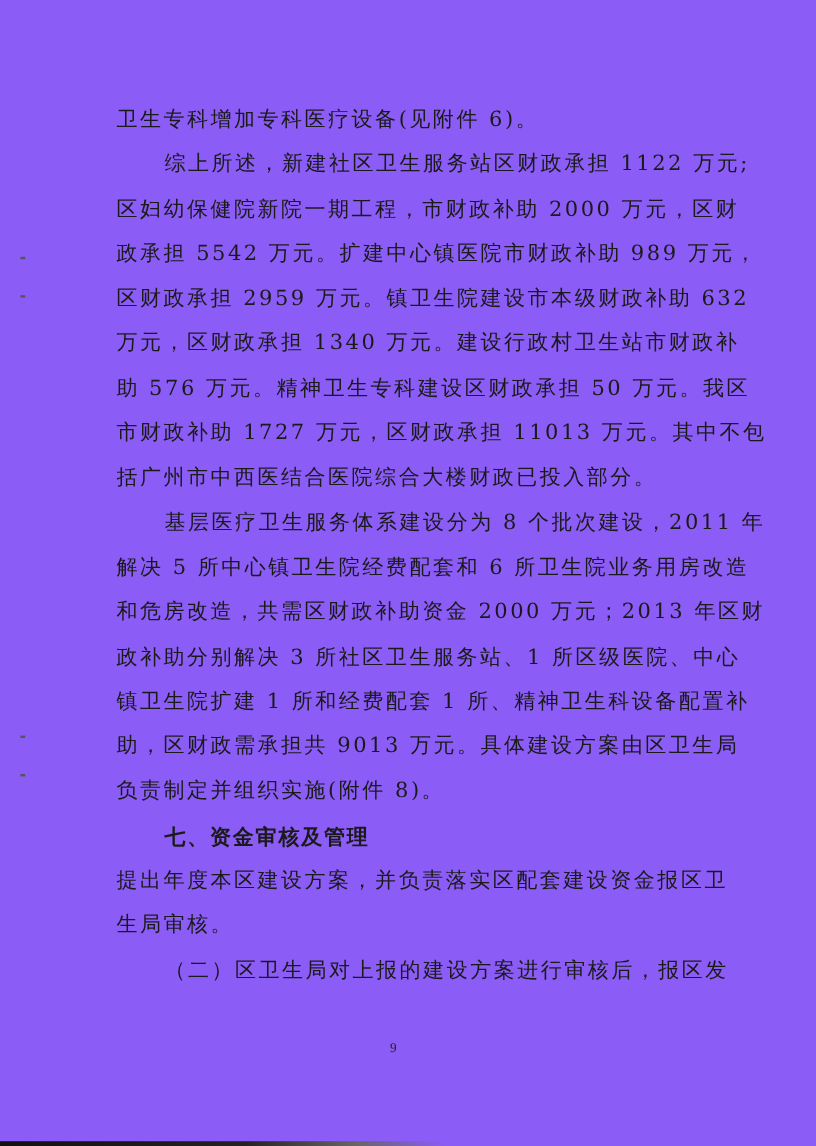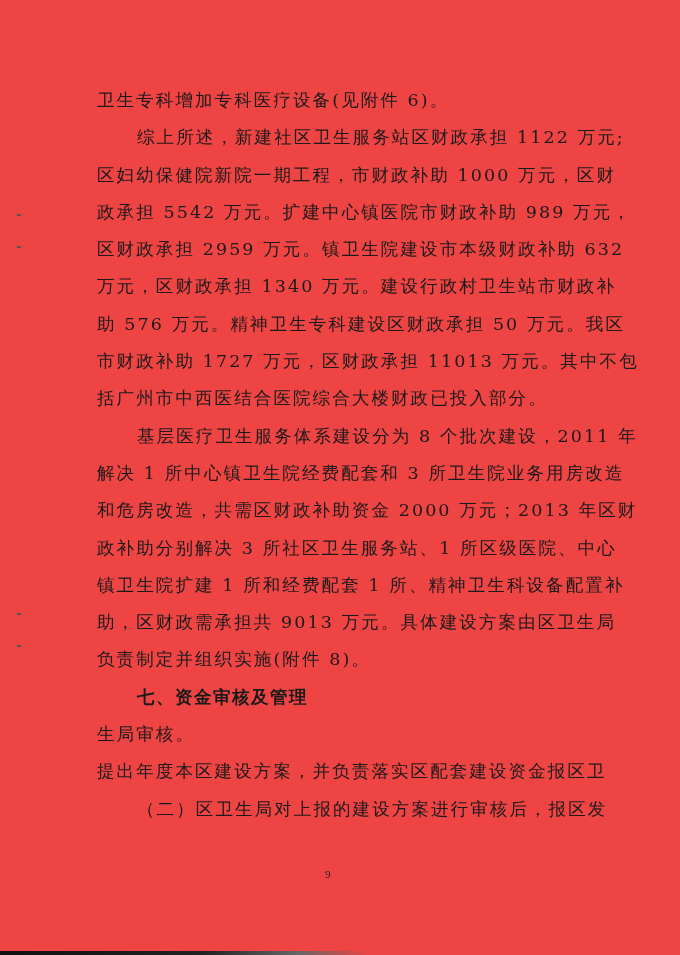--- a/index.html
+++ b/index.html
@@ -13,21 +13,21 @@
     position: relative;
     overflow: hidden;
     font-family: "DejaVu Serif", "Liberation Serif", serif;
     color: #1a1a1a;
   }
   .page {
     position: absolute;
     left: 0; top: 0;
     width: 680px;
     height: 955px;
-    background: #ef4444;
+    background: #8b5cf6;
   }
   .body-text {
     position: absolute;
     left: 97px;
     top: 82px;
     width: 472px;
   }
   .line {
     height: 37.3px;
     line-height: 37.3px;
@@ -72,36 +72,36 @@
 <div class="page">
 
   <div class="margin-mark" style="top:214px;"></div>
   <div class="margin-mark" style="top:246px;"></div>
   <div class="margin-mark" style="top:613px;"></div>
   <div class="margin-mark" style="top:645px;"></div>
 
   <div class="body-text">
     <div class="line">卫生专科增加专科医疗设备(见附件 6)。</div>
     <div class="line indent">综上所述，新建社区卫生服务站区财政承担 1122 万元;</div>
-    <div class="line">区妇幼保健院新院一期工程，市财政补助 1000 万元，区财</div>
+    <div class="line">区妇幼保健院新院一期工程，市财政补助 2000 万元，区财</div>
     <div class="line">政承担 5542 万元。扩建中心镇医院市财政补助 989 万元，</div>
     <div class="line">区财政承担 2959 万元。镇卫生院建设市本级财政补助 632</div>
     <div class="line">万元，区财政承担 1340 万元。建设行政村卫生站市财政补</div>
     <div class="line">助 576 万元。精神卫生专科建设区财政承担 50 万元。我区</div>
     <div class="line">市财政补助 1727 万元，区财政承担 11013 万元。其中不包</div>
     <div class="line">括广州市中西医结合医院综合大楼财政已投入部分。</div>
     <div class="line indent">基层医疗卫生服务体系建设分为 8 个批次建设，2011 年</div>
-    <div class="line">解决 1 所中心镇卫生院经费配套和 3 所卫生院业务用房改造</div>
+    <div class="line">解决 5 所中心镇卫生院经费配套和 6 所卫生院业务用房改造</div>
     <div class="line">和危房改造，共需区财政补助资金 2000 万元；2013 年区财</div>
     <div class="line">政补助分别解决 3 所社区卫生服务站、1 所区级医院、中心</div>
     <div class="line">镇卫生院扩建 1 所和经费配套 1 所、精神卫生科设备配置补</div>
     <div class="line">助，区财政需承担共 9013 万元。具体建设方案由区卫生局</div>
     <div class="line">负责制定并组织实施(附件 8)。</div>
     <div class="line indent heading">七、资金审核及管理</div>
+    <div class="line">提出年度本区建设方案，并负责落实区配套建设资金报区卫</div>
     <div class="line">生局审核。</div>
-    <div class="line">提出年度本区建设方案，并负责落实区配套建设资金报区卫</div>
     <div class="line indent">（二）区卫生局对上报的建设方案进行审核后，报区发</div>
   </div>
 
   <div class="page-number">9</div>
 
   <div class="scan-edge"></div>
 </div>
 
 </body></html>

